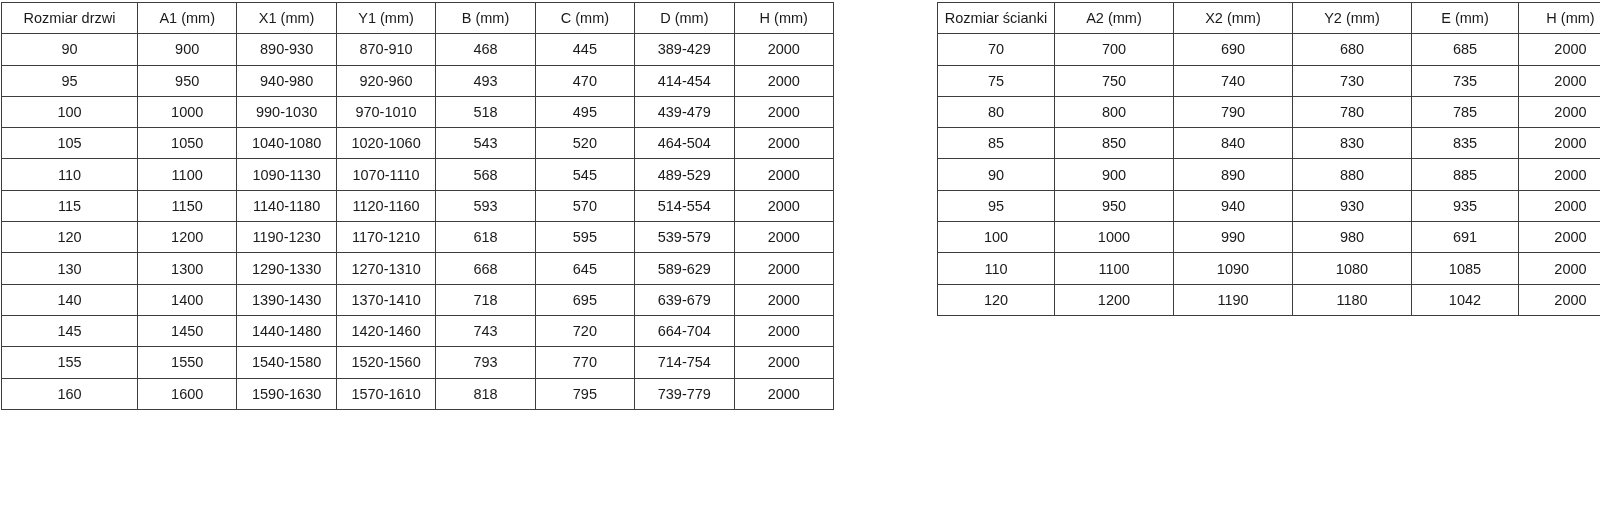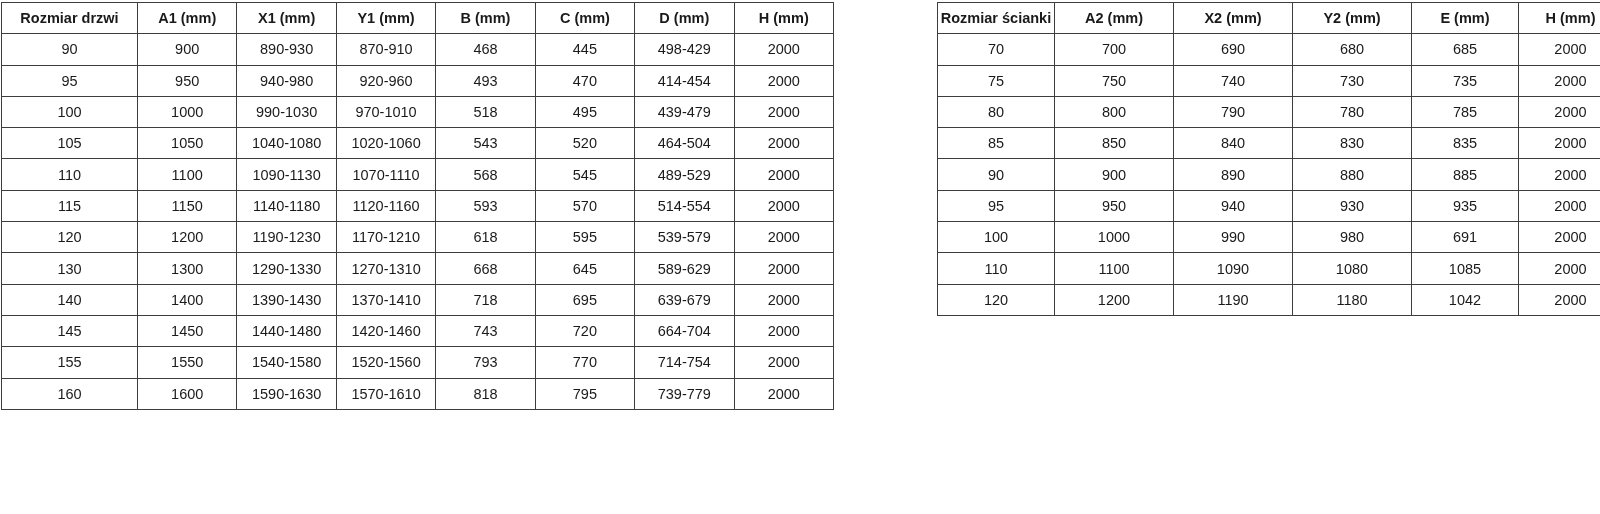--- a/index.html
+++ b/index.html
@@ -25,21 +25,21 @@
   }
   table.t th,table.t td{
     border:1px solid var(--border-color);
     text-align:center;
     vertical-align:middle;
     height:30.3px;
     padding:0 2px;
     overflow:hidden;
     white-space:nowrap;
   }
-  table.t th{font-weight:bold;}
+  table.t th{font-weight:normal;}
   table.doors{left:1px;width:833px;}
   table.doors th:first-child{width:131px;}
   table.walls{left:937px;width:661px;}
   table.walls th:nth-child(1){width:112px;}
   table.walls th:nth-child(2){width:114px;}
   table.walls th:nth-child(3){width:114px;}
   table.walls th:nth-child(4){width:114px;}
   table.walls th:nth-child(5){width:102px;}
   table.walls th:nth-child(6){width:99px;}
 </style>
@@ -61,21 +61,21 @@
         </tr>
       </thead>
       <tbody>
         <tr>
           <td>90</td>
           <td>900</td>
           <td>890-930</td>
           <td>870-910</td>
           <td>468</td>
           <td>445</td>
-          <td>498-429</td>
+          <td>389-429</td>
           <td>2000</td>
         </tr>
         <tr>
           <td>95</td>
           <td>950</td>
           <td>940-980</td>
           <td>920-960</td>
           <td>493</td>
           <td>470</td>
           <td>414-454</td>

